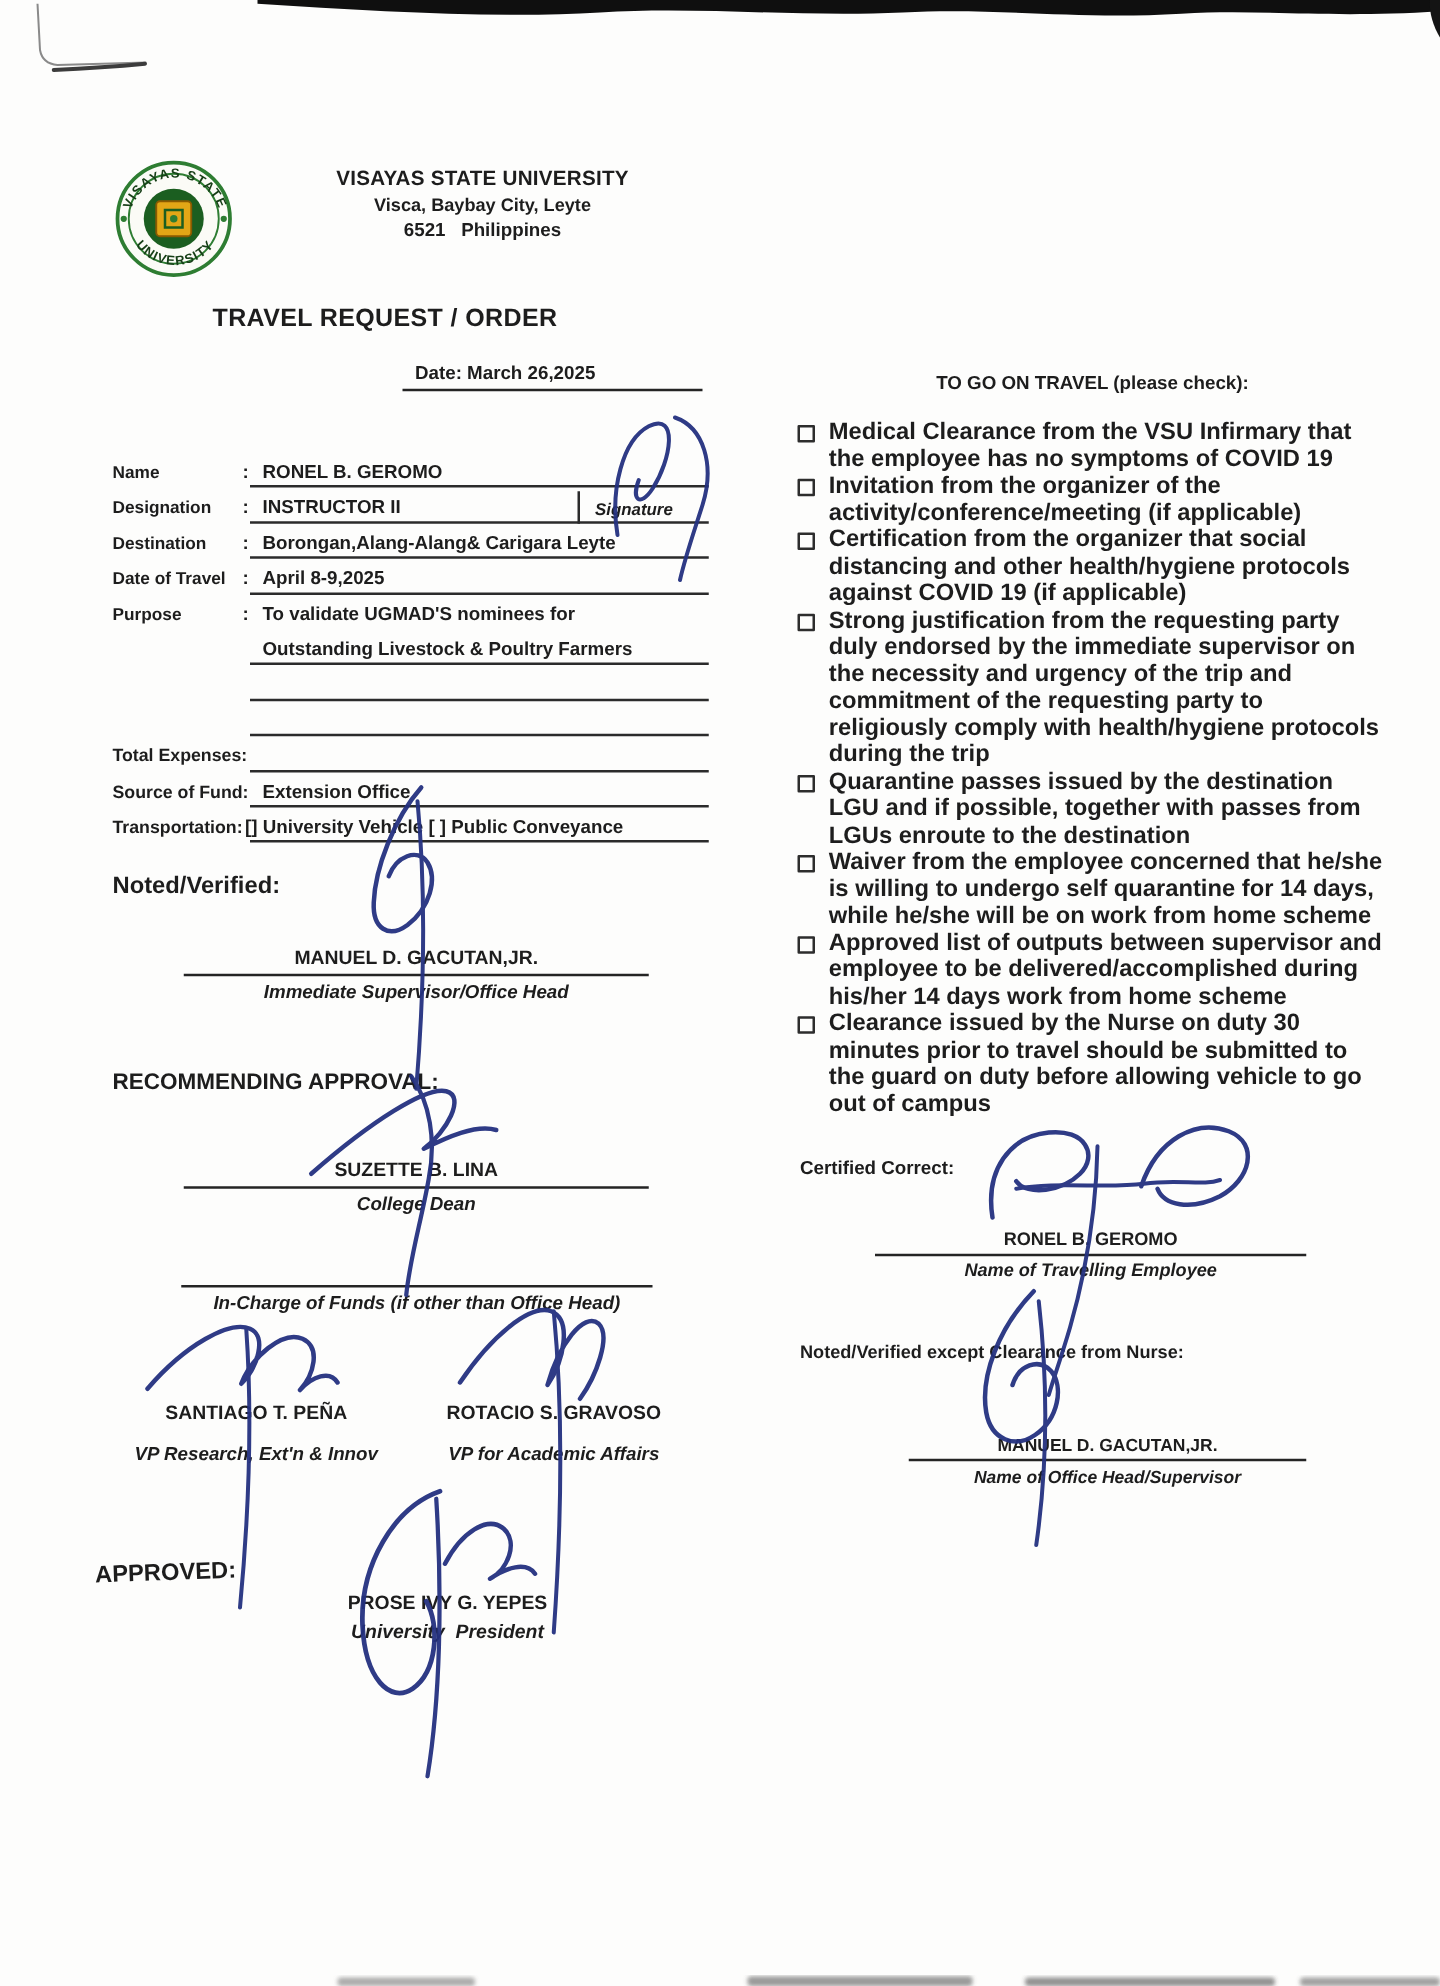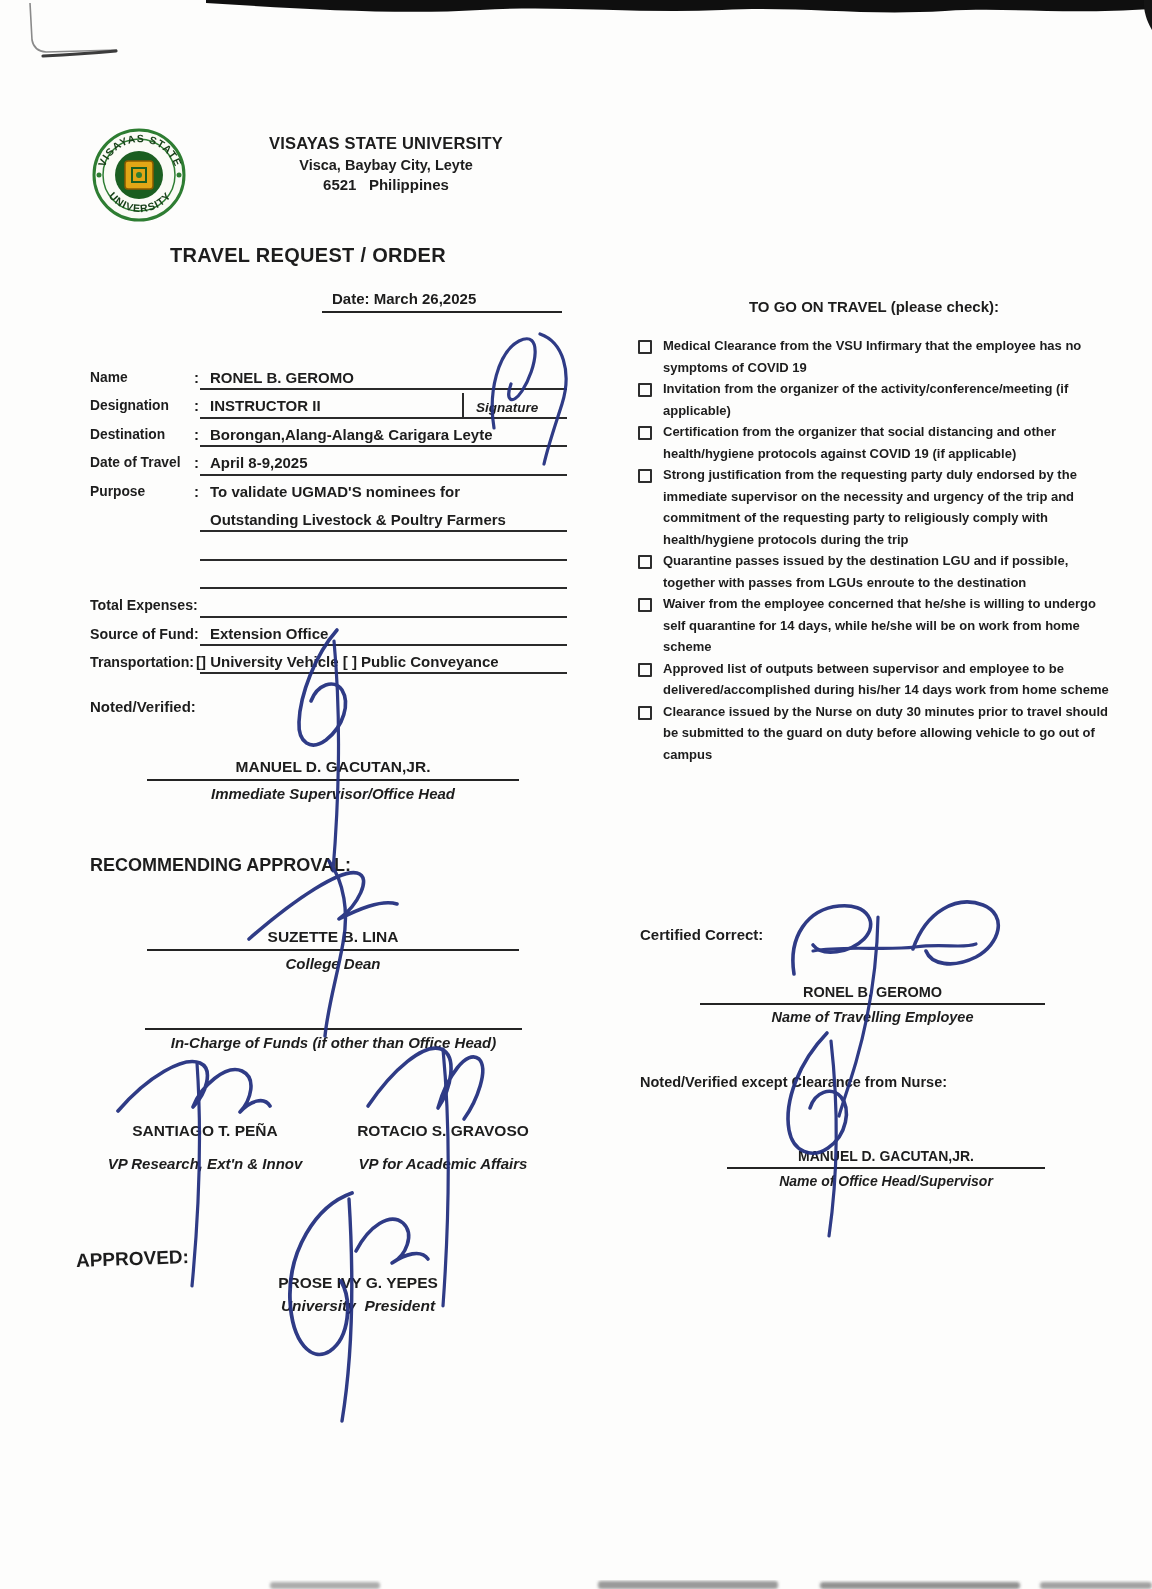--- a/index.html
+++ b/index.html
@@ -24,21 +24,21 @@
   .form{left:90px;top:364px;width:477px;}
   .frow{position:relative;height:28.4px;font-size:15px;line-height:28.4px;}
   .flabel{position:absolute;left:0;top:0;font-weight:700;font-size:13.8px;white-space:nowrap;}
   .fcolon{position:absolute;left:104px;top:0;font-weight:700;}
   .fvalue{position:absolute;left:120px;top:0;font-weight:700;white-space:nowrap;}
   .fline{position:absolute;left:110px;right:0;bottom:2px;border-bottom:2.2px solid #2b2b2b;}
   .sig-divider{position:absolute;left:372px;top:1px;height:26px;border-left:2px solid #2b2b2b;}
   .sigbox-label{position:absolute;left:386px;top:2px;font-size:13.5px;font-weight:700;font-style:italic;}
   .flabel-wide{position:absolute;left:0;top:0;font-weight:700;font-size:14.2px;white-space:nowrap;}
 
-  .noted{left:90px;top:698px;font-size:15px;font-weight:700;}
+  .noted{left:90px;top:698px;font-size:19px;font-weight:700;}
   .sigblock{text-align:center;}
   .sigblock .nm{font-size:15.5px;font-weight:700;padding-bottom:3px;border-bottom:2.5px solid #242424;}
   .sigblock .ttl{font-size:15px;font-weight:700;font-style:italic;margin-top:4px;}
   .supervisor{left:147px;top:758px;width:372px;}
   .recommending{left:90px;top:855px;font-size:18px;font-weight:700;}
   .dean{left:147px;top:928px;width:372px;}
   .funds{left:145px;top:1006px;width:377px;text-align:center;}
   .funds .ln{height:22px;border-bottom:2.5px solid #242424;}
   .funds .ttl{font-size:15px;font-weight:700;font-style:italic;margin-top:4px;}
   .vp1{left:98px;top:1122px;width:214px;text-align:center;}
@@ -47,21 +47,21 @@
   .vp-ttl{font-size:15px;font-weight:700;font-style:italic;margin-top:15px;}
   .approved{left:76px;top:1248px;font-size:19px;font-weight:700;transform:rotate(-2deg);}
   .president{left:248px;top:1274px;width:220px;text-align:center;}
   .president .nm{font-size:15.5px;font-weight:700;}
   .president .ttl{font-size:15.5px;font-weight:700;font-style:italic;margin-top:5px;}
 
   
   .checklist{left:638px;top:296px;width:472px;}
   .chk-title{font-size:15px;font-weight:700;text-align:center;line-height:22px;}
   .chk-items{margin-top:17px;}
-  .chk-item{display:flex;gap:11px;font-size:13px;font-weight:700;line-height:21.5px;}
+  .chk-item{display:flex;gap:11px;font-size:19px;font-weight:700;line-height:21.5px;}
   .chk-box{flex:0 0 auto;width:10px;height:10px;border:2px solid #2d2d2d;margin-top:5px;border-radius:1px;}
   .chk-text{flex:1;}
   .certified{left:640px;top:926px;font-size:15px;font-weight:700;}
   .employee{left:700px;top:984px;width:345px;text-align:center;}
   .employee .nm{font-size:14.5px;font-weight:700;padding-bottom:3px;border-bottom:2.2px solid #242424;}
   .employee .ttl{font-size:14.5px;font-weight:700;font-style:italic;margin-top:4px;}
   .noted-except{left:640px;top:1074px;font-size:14.5px;font-weight:700;}
   .officehead{left:727px;top:1148px;width:318px;text-align:center;}
   .officehead .nm{font-size:14px;font-weight:700;padding-bottom:3px;border-bottom:2.2px solid #242424;}
   .officehead .ttl{font-size:14px;font-weight:700;font-style:italic;margin-top:4px;}

